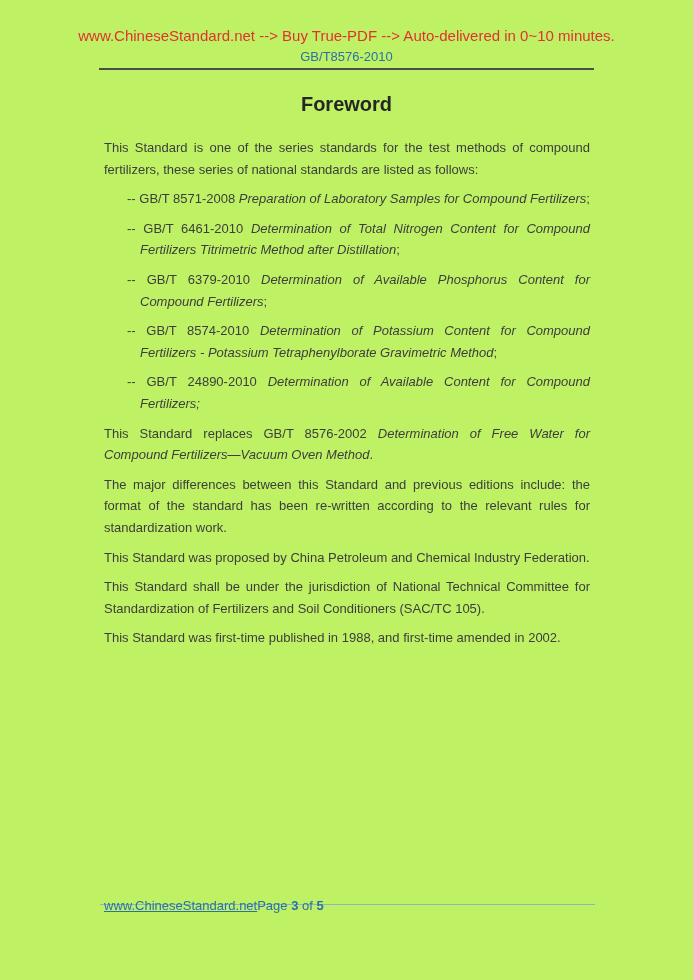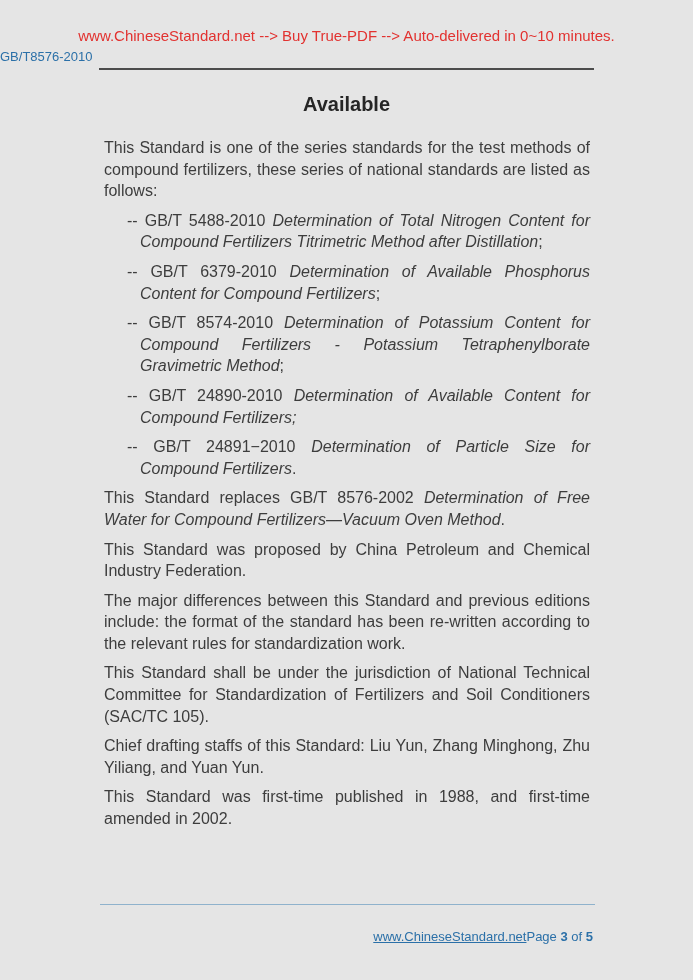--- a/index.html
+++ b/index.html
@@ -4,56 +4,56 @@
 <style>
   html, body {
     margin: 0;
     padding: 0;
     background: #ffffff;
   }
   .page {
     position: relative;
     width: 693px;
     height: 980px;
-    background: #e5e5e5;
+    background: #bef264;
     font-family: "Liberation Sans", "DejaVu Sans", sans-serif;
     color: #3d3d3d;
     overflow: hidden;
   }
   .banner {
     margin-top: 27px;
     text-align: center;
     font-size: 15px;
     line-height: 17px;
     color: #e23230;
   }
   .docnum {
     margin-top: 6px;
-    text-align: left;
+    text-align: center;
     font-size: 13px;
     line-height: 14px;
     color: #2b70a8;
   }
   .header-rule {
     width: 495px;
     margin: 4px auto 0 auto;
     border-top: 2px solid #4c4c4c;
     height: 0;
   }
   .title {
     margin-top: 23px;
     text-align: center;
     font-size: 20px;
     line-height: 22px;
     font-weight: bold;
     color: #262626;
   }
   .content {
     margin: 22px 103px 0 104px;
-    font-size: 16px;
+    font-size: 13px;
     line-height: 21.6px;
   }
   .para {
     text-align: justify;
     margin: 0 0 8px 0;
   }
   .list-item {
     text-align: justify;
     margin: 0 0 8px 36px;
     text-indent: -13px;
@@ -62,24 +62,24 @@
     position: absolute;
     left: 100px;
     top: 904px;
     width: 495px;
     border-top: 1px solid #8fb2cc;
     height: 0;
   }
   .footer-row {
     position: absolute;
     left: 104px;
-    top: 928px;
+    top: 897px;
     width: 489px;
     display: flex;
-    justify-content: flex-end;
+    justify-content: flex-start;
     align-items: baseline;
     font-size: 13px;
     line-height: 18px;
     color: #2b70a8;
   }
   .footer-link {
     color: #2b70a8;
     text-decoration: underline;
     cursor: pointer;
   }
@@ -91,34 +91,33 @@
 <body>
 
 <div class="page">
 
   <div class="banner">www.ChineseStandard.net --&gt; Buy True-PDF --&gt; Auto-delivered in 0~10 minutes.</div>
 
   <div class="docnum">GB/T8576-2010</div>
 
   <div class="header-rule"></div>
 
-  <div class="title">Available</div>
+  <div class="title">Foreword</div>
 
   <div class="content">
     <div class="para"><span>This Standard is one of the series standards for the test methods of compound fertilizers, these series of national standards are listed as follows:</span></div>
-    <div class="list-item"><span>-- GB/T 5488-2010 </span><span style="font-style: italic;">Determination of Total Nitrogen Content for Compound Fertilizers Titrimetric Method after Distillation</span><span>;</span></div>
+    <div class="list-item"><span>-- GB/T 8571-2008 </span><span style="font-style: italic;">Preparation of Laboratory Samples for Compound Fertilizers</span><span>;</span></div>
+    <div class="list-item"><span>-- GB/T 6461-2010 </span><span style="font-style: italic;">Determination of Total Nitrogen Content for Compound Fertilizers Titrimetric Method after Distillation</span><span>;</span></div>
     <div class="list-item"><span>-- GB/T 6379-2010 </span><span style="font-style: italic;">Determination of Available Phosphorus Content for Compound Fertilizers</span><span>;</span></div>
     <div class="list-item"><span>-- GB/T 8574-2010 </span><span style="font-style: italic;">Determination of Potassium Content for Compound Fertilizers - Potassium Tetraphenylborate Gravimetric Method</span><span>;</span></div>
     <div class="list-item"><span>-- GB/T 24890-2010 </span><span style="font-style: italic;">Determination of Available Content for Compound Fertilizers;</span></div>
-    <div class="list-item"><span>-- GB/T 24891−2010 </span><span style="font-style: italic;">Determination of Particle Size for Compound Fertilizers</span><span>.</span></div>
     <div class="para"><span>This Standard replaces GB/T 8576-2002 </span><span style="font-style: italic;">Determination of Free Water for Compound Fertilizers—Vacuum Oven Method</span><span>.</span></div>
+    <div class="para"><span>The major differences between this Standard and previous editions include: the format of the standard has been re-written according to the relevant rules for standardization work.</span></div>
     <div class="para"><span>This Standard was proposed by China Petroleum and Chemical Industry Federation.</span></div>
-    <div class="para"><span>The major differences between this Standard and previous editions include: the format of the standard has been re-written according to the relevant rules for standardization work.</span></div>
     <div class="para"><span>This Standard shall be under the jurisdiction of National Technical Committee for Standardization of Fertilizers and Soil Conditioners (SAC/TC 105).</span></div>
-    <div class="para"><span>Chief drafting staffs of this Standard: Liu Yun, Zhang Minghong, Zhu Yiliang, and Yuan Yun.</span></div>
     <div class="para"><span>This Standard was first-time published in 1988, and first-time amended in 2002.</span></div>
   </div>
 
   <div class="footer-rule"></div>
 
   <div class="footer-row">
     <a class="footer-link">www.ChineseStandard.net</a>
     <div class="page-indicator"><span>Page </span><span style="font-weight: bold;">3</span><span> of </span><span style="font-weight: bold;">5</span></div>
   </div>
 

